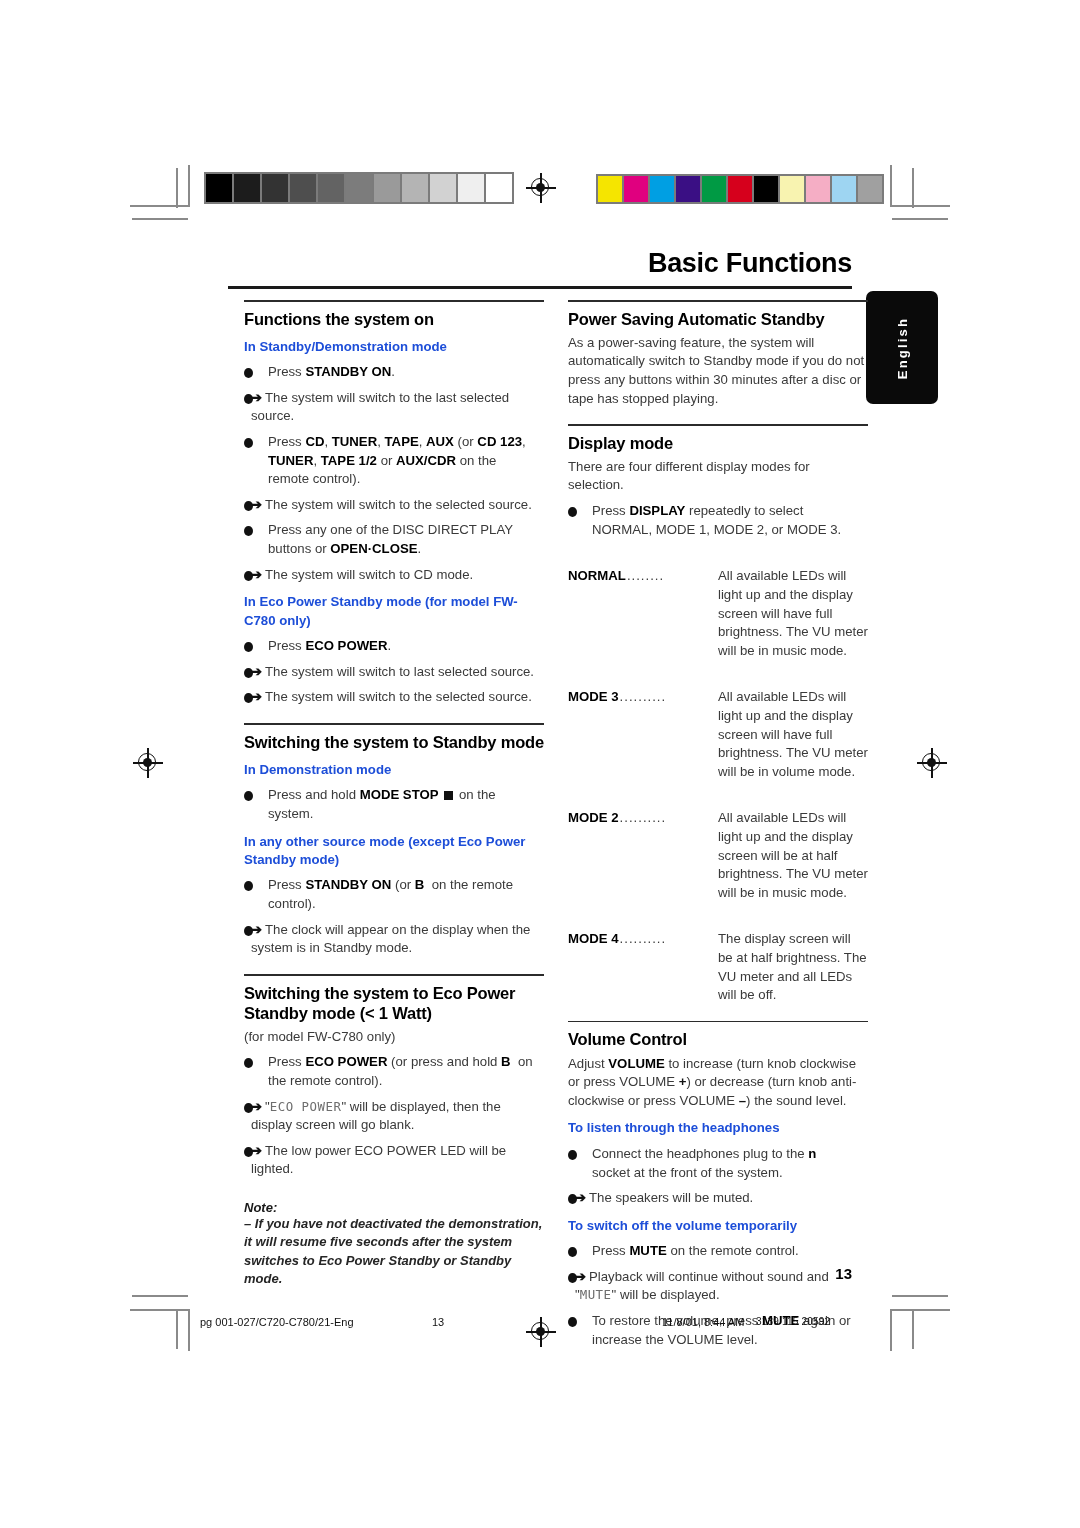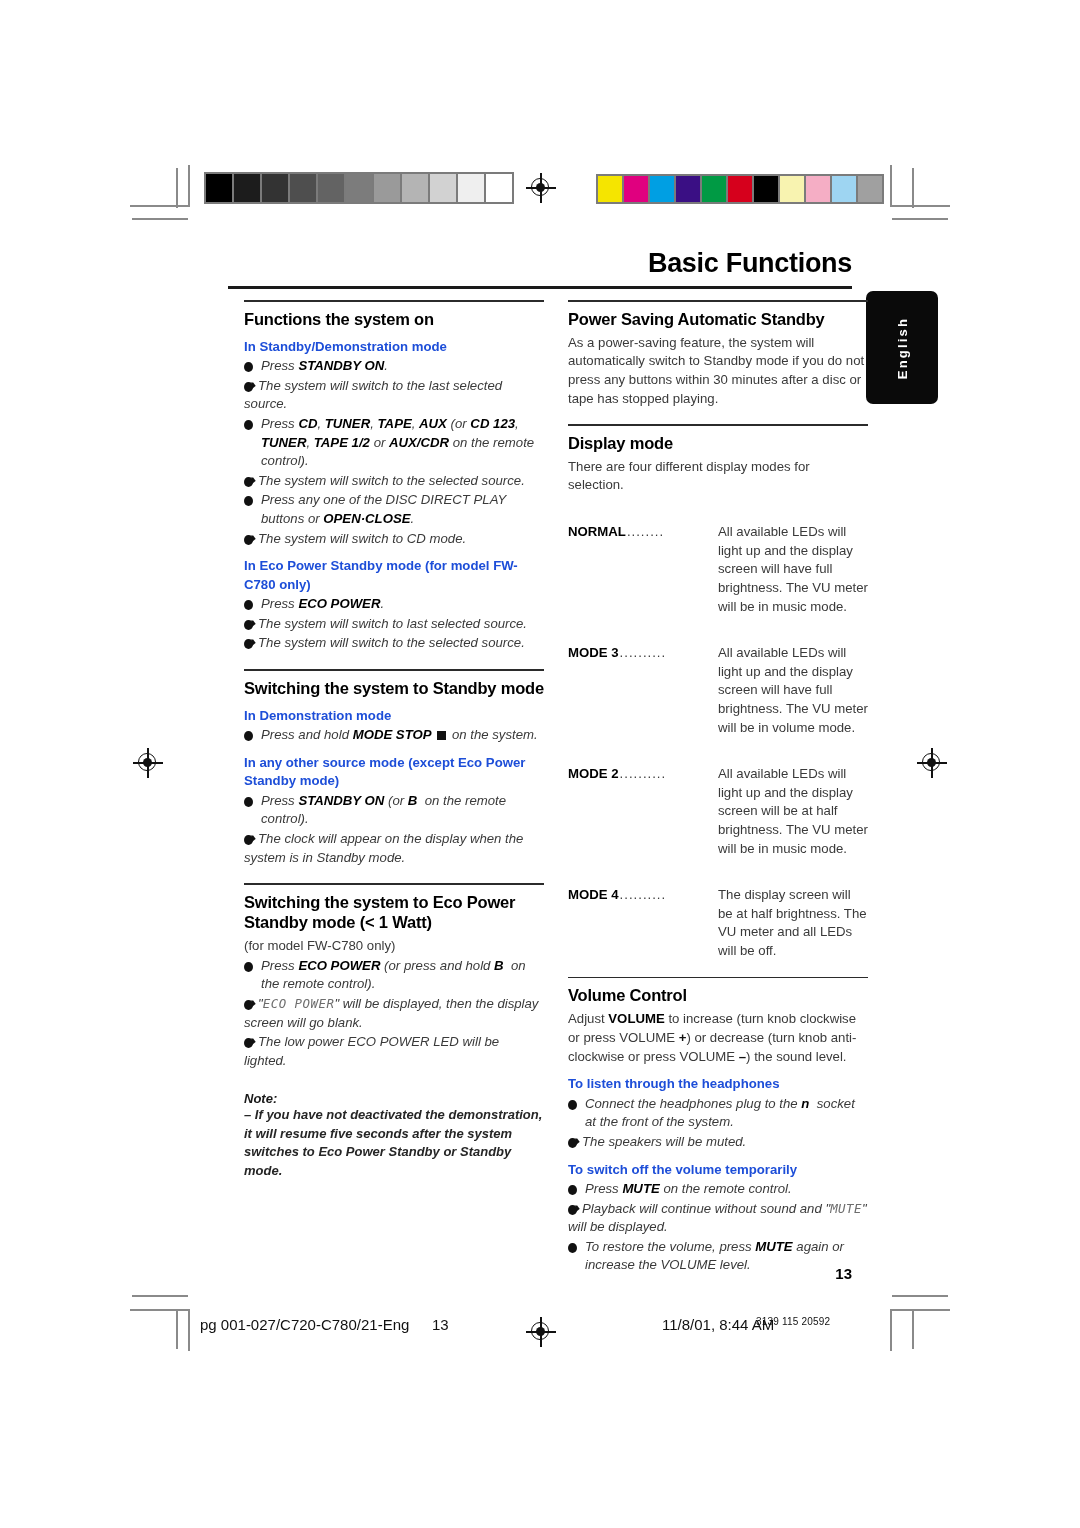--- a/index.html
+++ b/index.html
@@ -68,21 +68,21 @@
   p.body{margin-bottom:0;}
   .sub{font-size:13.2px;font-weight:bold;color:#1d4ed8;line-height:1.4;margin:9px 0 1px 0;}
   b,strong{color:#000;font-weight:bold;}
 
   
   .li{position:relative;padding-left:17px;margin-top:1px;}
   .li::before{
     content:"";position:absolute;left:0px;top:5px;
     width:9px;height:10px;background:#111;border-radius:50%;
   }
-  .li p{margin:0;font-style:italic;}
+  .li p{margin:7px;}
   .arrow{display:block;margin-top:0;}
   .arrow .gl{font-weight:bold;color:#111;margin-right:3px;}
   .noind{padding-left:0;margin-top:1px;}
 
   .lcd{font-family:"DejaVu Sans Mono", monospace;letter-spacing:0.5px;color:#6d6d6d;font-size:12.4px;}
 
   .note{margin-top:21px;}
   .note .ttl{font-style:italic;font-weight:bold;color:#1a1a1a;font-size:13px;}
   .note p{font-style:italic;font-weight:bold;color:#262626;font-size:13px;line-height:1.42;}
 
@@ -100,21 +100,21 @@
   }
   .defrow .desc{
     flex:0 0 150px;color:#3a3a3a;font-size:13.2px;line-height:1.41;
   }
 
   .inlineicon{font-weight:bold;color:#111;}
   .sq{display:inline-block;width:9px;height:9px;background:#111;vertical-align:-1px;margin:0 2px;}
 
   
   .pagenum{position:absolute;right:228px;top:1265px;font-size:15px;font-weight:bold;color:#000;}
-  .foot{position:absolute;top:1316px;font-size:15px;color:#111;font-family:"Liberation Sans", sans-serif;}
+  .foot{position:absolute;top:1316px;font-size:11px;color:#111;font-family:"Liberation Sans", sans-serif;}
   .foot.f1{left:200px;}
   .foot.f2{left:432px;}
   .foot.f3{left:662px;}
   .foot.f4{left:756px;font-size:10px;font-weight:normal;letter-spacing:0.2px;}
 </style>
 </head>
 <body>
 
 <div class="page">
 
@@ -276,20 +276,23 @@
   <div class="col col-right" id="right-column">
       <div class="block">
         <div class="sec-rule first"></div>
         <h2 class="sec">Power Saving Automatic Standby</h2>
         <p class="body">As a power-saving feature, the system will automatically switch to Standby mode if you do not press any buttons within 30 minutes after a disc or tape has stopped playing.</p>
       </div>
       <div class="block">
         <div class="sec-rule"></div>
         <h2 class="sec">Display mode</h2>
         <p class="body">There are four different display modes for selection.</p>
+        <div class="li">
+          <p>Press <b>DISPLAY</b> repeatedly to select NORMAL, MODE 1, MODE 2, or MODE 3.</p>
+        </div>
         <div class="defs">
           <div class="defrow">
             <span class="term">NORMAL</span>
             <span class="leader">........</span>
             <span class="desc">All available LEDs will light up and the display screen will have full brightness. The VU meter will be in music mode.</span>
           </div>
           <div class="defrow">
             <span class="term">MODE 3</span>
             <span class="leader">..........</span>
             <span class="desc">All available LEDs will light up and the display screen will have full brightness. The VU meter will be in volume mode.</span>

